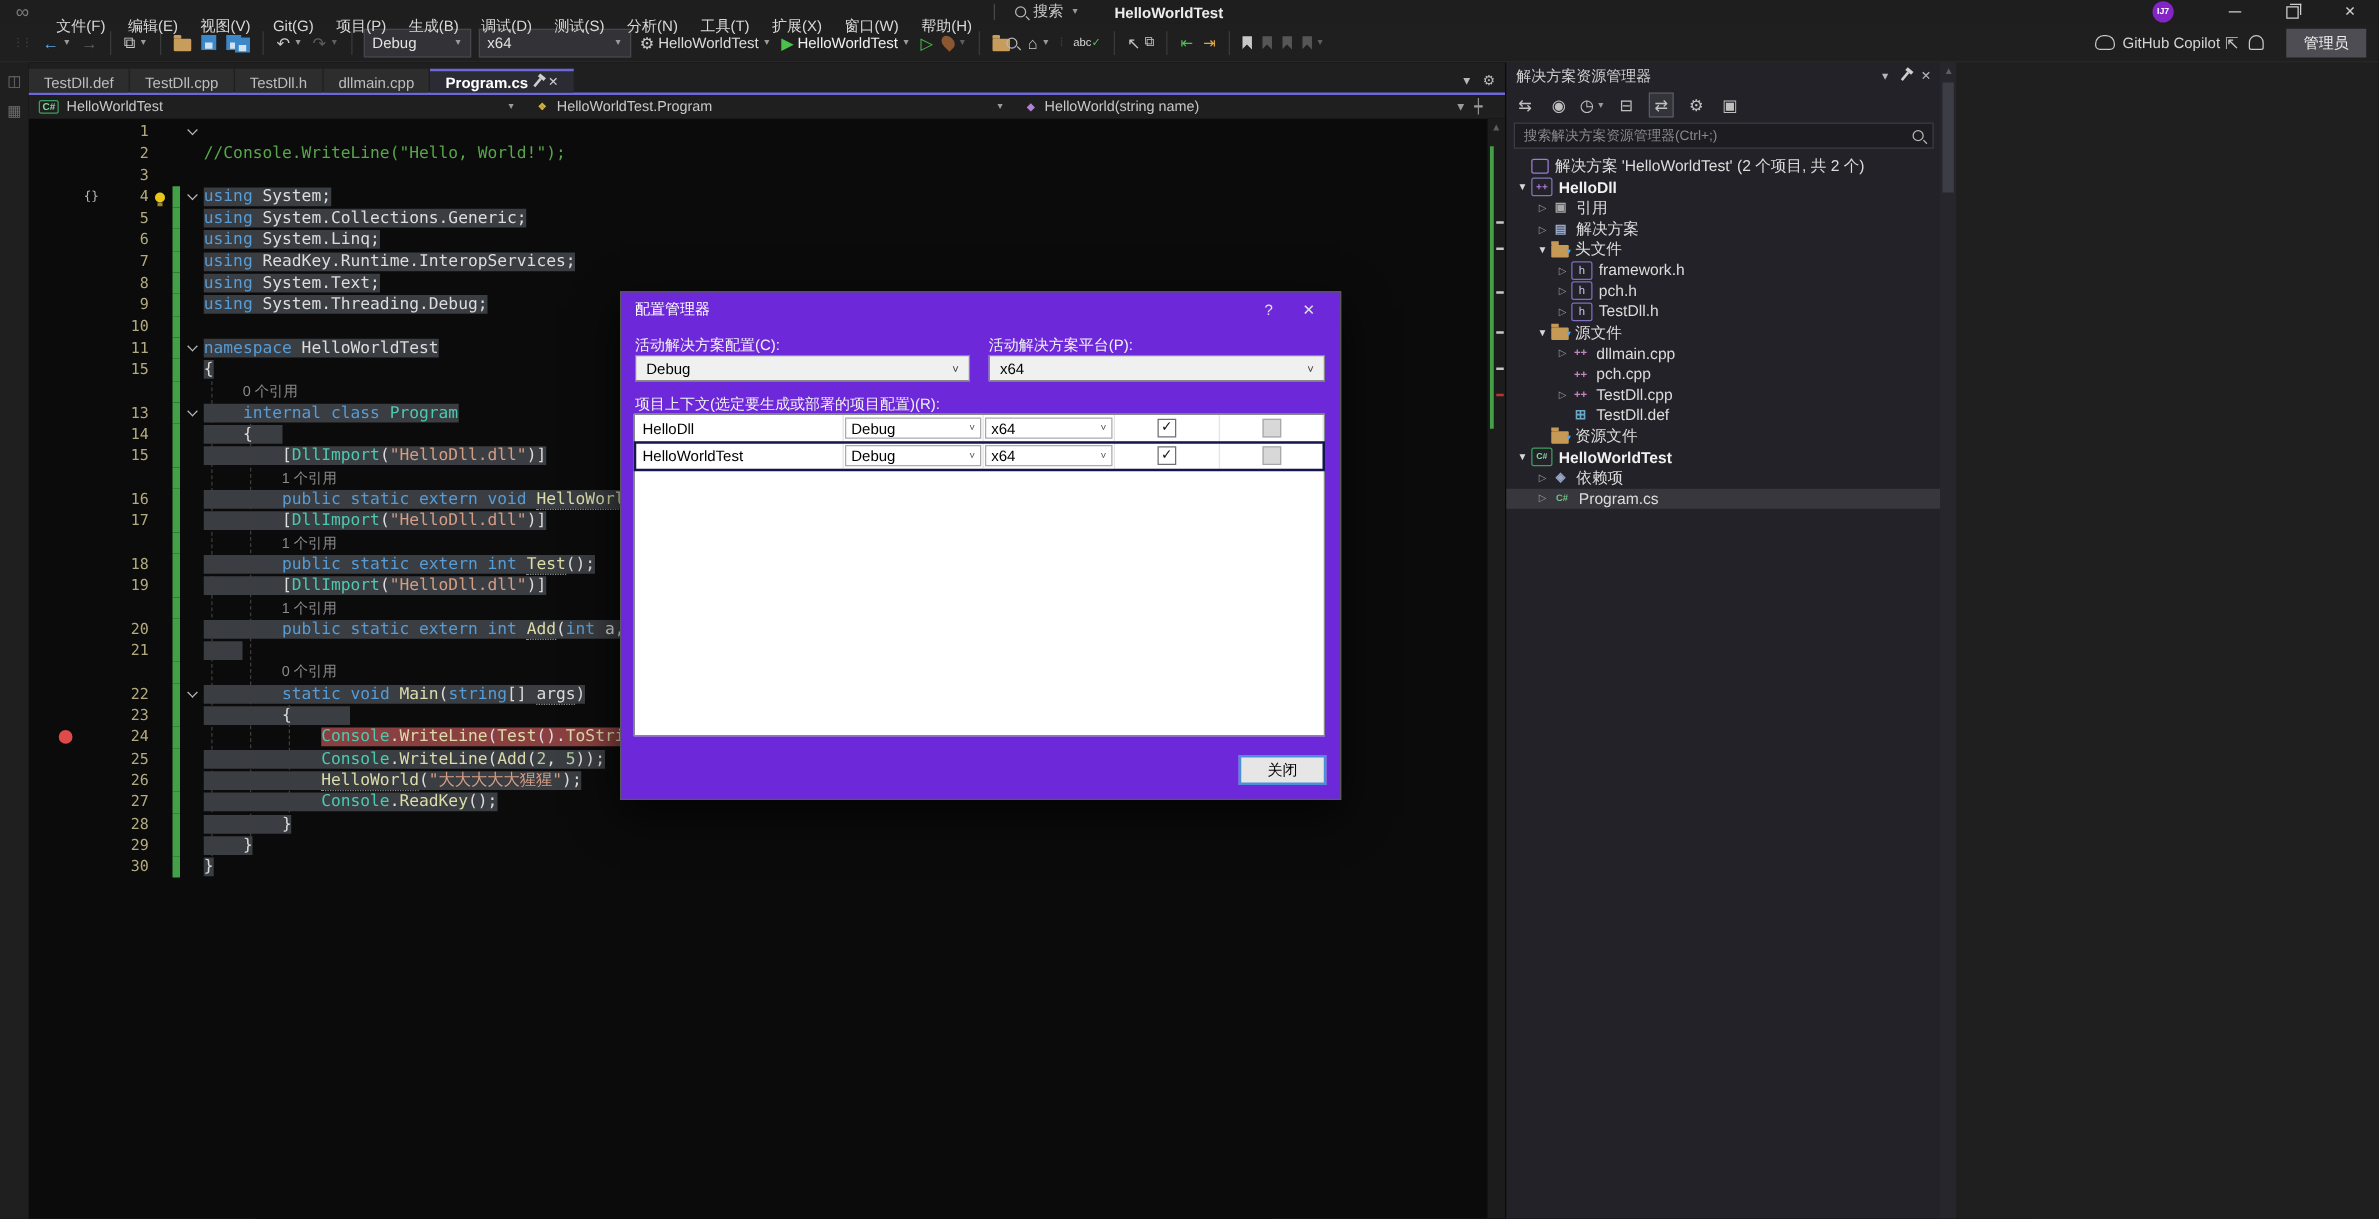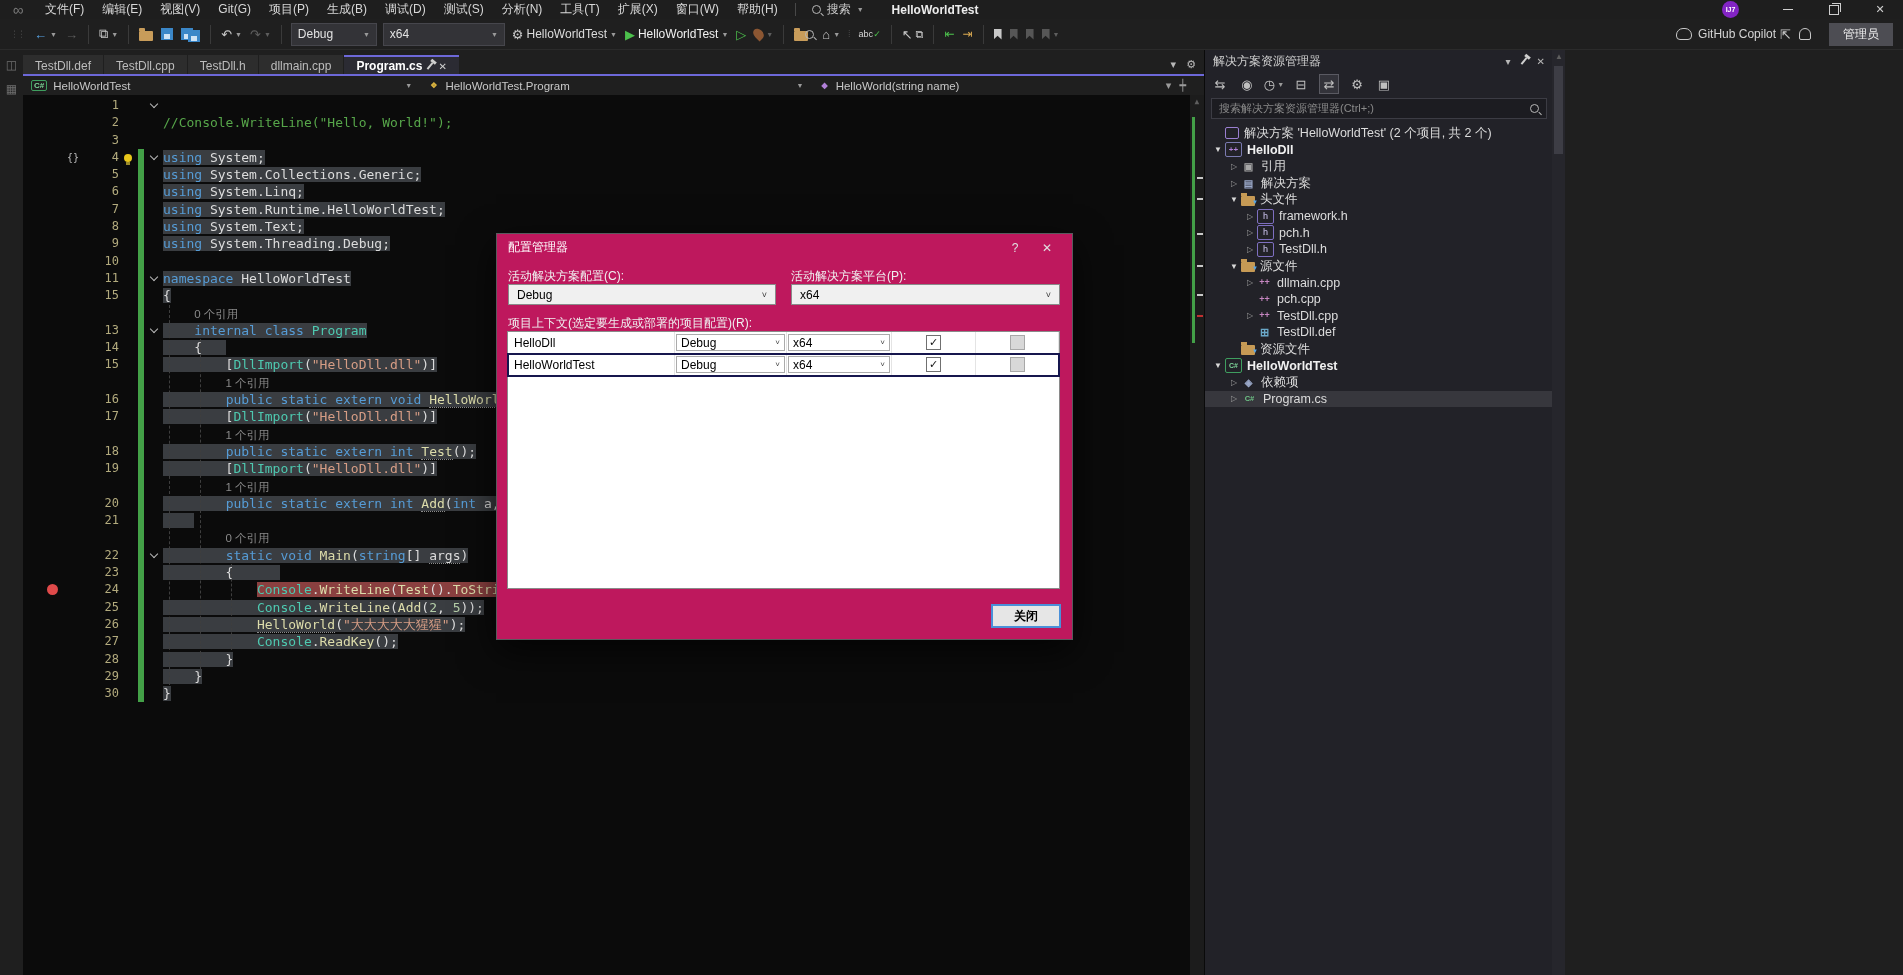--- a/index.html
+++ b/index.html
@@ -3,21 +3,21 @@
 <meta charset="utf-8">
 <style>
   html,body{margin:0;padding:0;background:#101010;}
   .app{position:relative;width:1903px;height:975px;overflow:hidden;background:#1f1f1f;
        font-family:"Liberation Sans",sans-serif;color:#dcdcdc;}
   
   .titlebar{position:absolute;left:0;top:0;width:100%;height:19px;background:#1e1e1e;
             display:flex;align-items:center;font-size:12px;color:#d8d8d8;z-index:5;}
   .vslogo{width:36px;text-align:center;color:#7a7a7a;font-size:15px;line-height:19px;}
   .menus{display:flex;height:100%;}
-  .menu-item{padding:0 9px;line-height:19px;cursor:default;}
+  .menu-item{padding:12px 9px;line-height:19px;cursor:default;}
   .msep{width:1px;height:13px;background:#484848;margin:0 8px;align-self:center;}
   .searchbox{display:flex;align-items:center;gap:6px;padding:0 8px;color:#c8c8c8;}
   .mag{width:7px;height:7px;border:1.4px solid #b8b8b8;border-radius:50%;position:relative;flex:none;}
   .mag::after{content:"";position:absolute;width:4px;height:1.4px;background:#b8b8b8;right:-4px;bottom:-2px;transform:rotate(45deg);}
   .caret{font-size:7px;color:#9a9a9a;}
   .wintitle{font-weight:bold;color:#ececec;margin-left:20px;}
   .titlebar-right{margin-left:auto;display:flex;align-items:center;height:100%;}
   .avatar{width:17px;height:17px;border-radius:50%;background:#8324c4;color:#fff;font-size:7px;
           line-height:17px;text-align:center;margin-right:26px;font-weight:bold;}
   .wbtn{width:46px;height:100%;display:flex;align-items:center;justify-content:center;color:#cfcfcf;font-size:11px;}
@@ -123,21 +123,21 @@
   .tic-h-file{border:1px solid #7e6fc0;color:#cfc6f2;font-size:9px;font-weight:normal;}
   .tic-cpp-file{color:#c586c0;font-size:9px;}
   .tic-def-file{color:#6aa8c8;font-size:11px;}
   .tic-cs-project{border:1px solid #3f9e5f;color:#7fd89a;font-size:7px;}
   .tic-deps{color:#9aa8c8;font-size:10px;}
   .tic-cs-file{color:#6fc487;font-size:7.5px;border:1px solid transparent;}
   .expscroll{position:absolute;left:1552px;top:50px;width:13px;bottom:0;background:#26262c;}
   .expscroll .thumb{position:absolute;left:2px;top:16px;width:9px;height:88px;background:#3d3d45;}
   .rightvoid{position:absolute;left:1565px;top:50px;right:0;bottom:0;background:#1f1f1f;}
   
-  .dialog{position:absolute;left:496px;top:233px;width:575px;height:405px;background:#be185d;
+  .dialog{position:absolute;left:496px;top:233px;width:575px;height:405px;background:#6d28d9;
           border:1px solid #5a5a5e;box-shadow:0 12px 34px rgba(0,0,0,.7);z-index:20;font-size:12px;}
   .dlg-title{height:27px;display:flex;align-items:center;padding:0 11px;color:#ffffff;}
   .dlg-tbtns{margin-left:auto;display:flex;gap:4px;}
   .dlg-tb{width:28px;height:27px;display:flex;align-items:center;justify-content:center;color:#e0e0e0;font-size:12px;}
   .dlg-label{position:absolute;color:#f0f0f0;}
   .lcombo{position:absolute;height:21px;background:#f0f0f0;border:1px solid #8a8a8a;color:#000;
           display:flex;align-items:center;padding:0 8px;box-sizing:border-box;}
   .lcombo .chevd{margin-left:auto;color:#333;font-size:9px;}
   .grid{position:absolute;left:10px;top:97px;width:553px;height:258px;background:#ffffff;border:1px solid #8a8a8a;color:#000;box-sizing:border-box;}
   .ghead{display:flex;height:20px;background:#f3f3f3;border-bottom:1px solid #cfcfcf;}
@@ -145,21 +145,21 @@
   .grow{display:flex;height:21px;border-bottom:1px solid #d9d9d9;position:relative;}
   .grow.sel{outline:2px solid #16164e;outline-offset:-1px;z-index:2;}
   .gc{box-sizing:border-box;border-right:1px solid #e4e4e4;display:flex;align-items:center;padding:0 6px;font-size:12px;}
   .gcombo{flex:1;height:17px;border:1px solid #ababab;background:#fff;display:flex;align-items:center;
           padding:0 4px;font-size:12px;box-sizing:border-box;}
   .gcombo .chevd{margin-left:auto;color:#444;font-size:8px;}
   .gc.center{justify-content:center;}
   .cb{width:13px;height:13px;border:1px solid #707070;background:#fff;font-size:11px;line-height:12px;text-align:center;color:#111;}
   .cb.dis{background:#d8d8d8;border-color:#a8a8a8;}
   .dlg-close-btn{position:absolute;right:11px;bottom:11px;width:70px;height:24px;background:#e6e6e6;
-                 border:2px solid #4a90d9;color:#000;display:flex;align-items:center;justify-content:center;font-size:12px;box-sizing:border-box;font-weight:bold;}
+                 border:2px solid #4a90d9;color:#000;display:flex;align-items:center;justify-content:center;font-size:12px;box-sizing:border-box;}
 </style>
 </head>
 <body>
 
 <div class="app">
 
   <div class="titlebar">
     <span class="vslogo">∞</span>
     <nav class="menus" id="menubar">
         <span class="menu-item">文件(F)</span>
@@ -358,21 +358,21 @@
       </div>
     </div>
     <div class="editor-body">
       <div class="rows" id="coderows">
           <div class="row"><span class="bpslot"></span><span class="braceslot"></span><span class="num">1</span><span class="bulbslot"></span><span class="chg"></span><span class="foldslot"><span class="chev"></span></span></div>
           <div class="row"><span class="bpslot"></span><span class="braceslot"></span><span class="num">2</span><span class="bulbslot"></span><span class="chg"></span><span class="foldslot"></span><span class="code"><span class="tc-c">//Console.WriteLine("Hello, World!");</span></span></div>
           <div class="row"><span class="bpslot"></span><span class="braceslot"></span><span class="num">3</span><span class="bulbslot"></span><span class="chg"></span><span class="foldslot"></span><span class="code"></span></div>
           <div class="row"><span class="bpslot"></span><span class="braceslot">{}</span><span class="num">4</span><span class="bulbslot"><span class="bulbi"></span></span><span class="chg on"></span><span class="foldslot"><span class="chev"></span></span><span class="code"><span class="selbg"><span class="tc-k">using</span><span class="tc-p"> System;</span></span></span></div>
           <div class="row"><span class="bpslot"></span><span class="braceslot"></span><span class="num">5</span><span class="bulbslot"></span><span class="chg on"></span><span class="foldslot"></span><span class="code"><span class="selbg"><span class="tc-k">using</span><span class="tc-p"> System.Collections.Generic;</span></span></span></div>
           <div class="row"><span class="bpslot"></span><span class="braceslot"></span><span class="num">6</span><span class="bulbslot"></span><span class="chg on"></span><span class="foldslot"></span><span class="code"><span class="selbg"><span class="tc-k">using</span><span class="tc-p"> System.Linq;</span></span></span></div>
-          <div class="row"><span class="bpslot"></span><span class="braceslot"></span><span class="num">7</span><span class="bulbslot"></span><span class="chg on"></span><span class="foldslot"></span><span class="code"><span class="selbg"><span class="tc-k">using</span><span class="tc-p"> System.Runtime.HelloWorldTest;</span></span></span></div>
+          <div class="row"><span class="bpslot"></span><span class="braceslot"></span><span class="num">7</span><span class="bulbslot"></span><span class="chg on"></span><span class="foldslot"></span><span class="code"><span class="selbg"><span class="tc-k">using</span><span class="tc-p"> ReadKey.Runtime.InteropServices;</span></span></span></div>
           <div class="row"><span class="bpslot"></span><span class="braceslot"></span><span class="num">8</span><span class="bulbslot"></span><span class="chg on"></span><span class="foldslot"></span><span class="code"><span class="selbg"><span class="tc-k">using</span><span class="tc-p"> System.Text;</span></span></span></div>
           <div class="row"><span class="bpslot"></span><span class="braceslot"></span><span class="num">9</span><span class="bulbslot"></span><span class="chg on"></span><span class="foldslot"></span><span class="code"><span class="selbg"><span class="tc-k">using</span><span class="tc-p"> System.Threading.Debug;</span></span></span></div>
           <div class="row"><span class="bpslot"></span><span class="braceslot"></span><span class="num">10</span><span class="bulbslot"></span><span class="chg on"></span><span class="foldslot"></span><span class="code"></span></div>
           <div class="row"><span class="bpslot"></span><span class="braceslot"></span><span class="num">11</span><span class="bulbslot"></span><span class="chg on"></span><span class="foldslot"><span class="chev"></span></span><span class="code"><span class="selbg"><span class="tc-k">namespace</span><span class="tc-p"> HelloWorldTest</span></span></span></div>
           <div class="row"><span class="bpslot"></span><span class="braceslot"></span><span class="num">15</span><span class="bulbslot"></span><span class="chg on"></span><span class="foldslot"></span><span class="code"><span class="selbg"><span class="tc-p">{</span></span></span></div>
           <div class="row"><span class="bpslot"></span><span class="braceslot"></span><span class="num"></span><span class="bulbslot"></span><span class="chg on"></span><span class="foldslot"></span><span class="code"><span class="lens" style="padding-left: 31.2px;">0 个引用</span></span></div>
           <div class="row"><span class="bpslot"></span><span class="braceslot"></span><span class="num">13</span><span class="bulbslot"></span><span class="chg on"></span><span class="foldslot"><span class="chev"></span></span><span class="code"><span class="selbg"><span class="tc-p">    </span><span class="tc-k">internal</span><span class="tc-p"> </span><span class="tc-k">class</span><span class="tc-p"> </span><span class="tc-t">Program</span></span></span></div>
           <div class="row"><span class="bpslot"></span><span class="braceslot"></span><span class="num">14</span><span class="bulbslot"></span><span class="chg on"></span><span class="foldslot"></span><span class="code"><span class="selbg"><span class="tc-p">    {   </span></span></span></div>
           <div class="row"><span class="bpslot"></span><span class="braceslot"></span><span class="num">15</span><span class="bulbslot"></span><span class="chg on"></span><span class="foldslot"></span><span class="code"><span class="selbg"><span class="tc-p">        [</span><span class="tc-t">DllImport</span><span class="tc-p">(</span><span class="tc-s">"HelloDll.dll"</span><span class="tc-p">)]</span></span></span></div>
           <div class="row"><span class="bpslot"></span><span class="braceslot"></span><span class="num"></span><span class="bulbslot"></span><span class="chg on"></span><span class="foldslot"></span><span class="code"><span class="lens" style="padding-left: 62.4px;">1 个引用</span></span></div>

